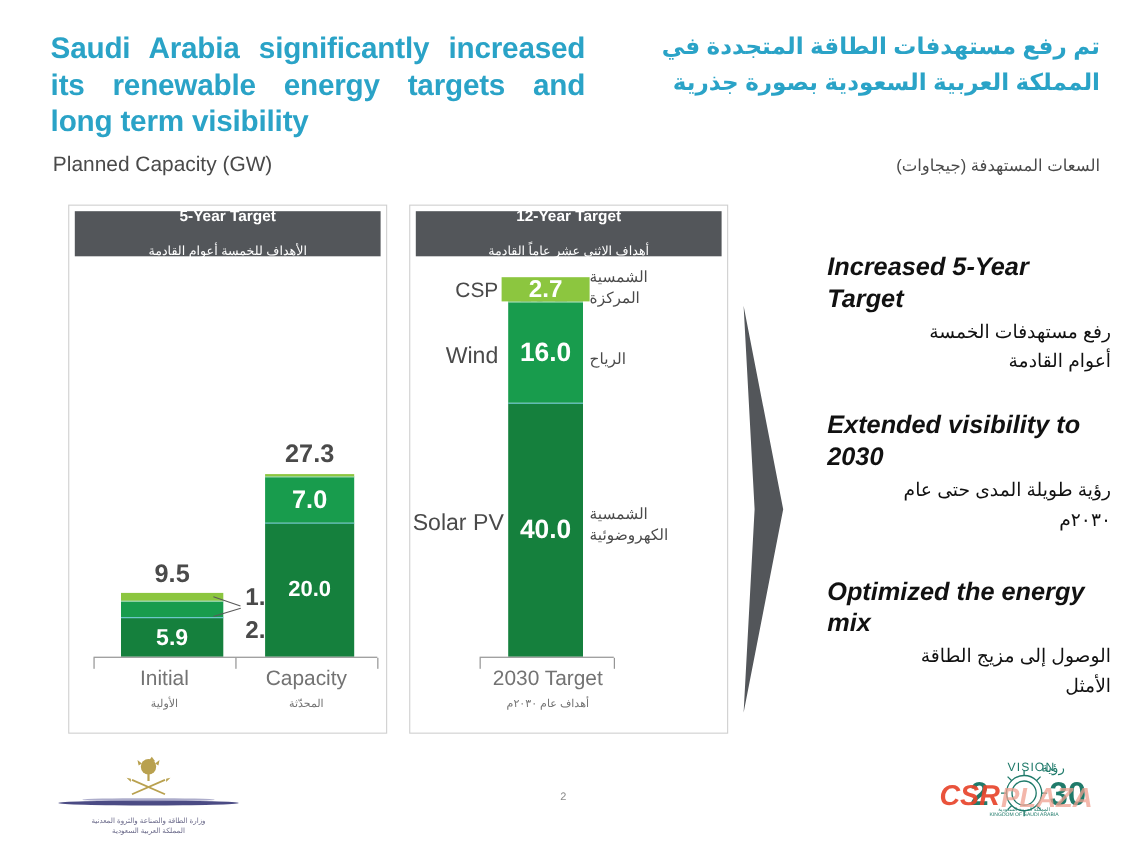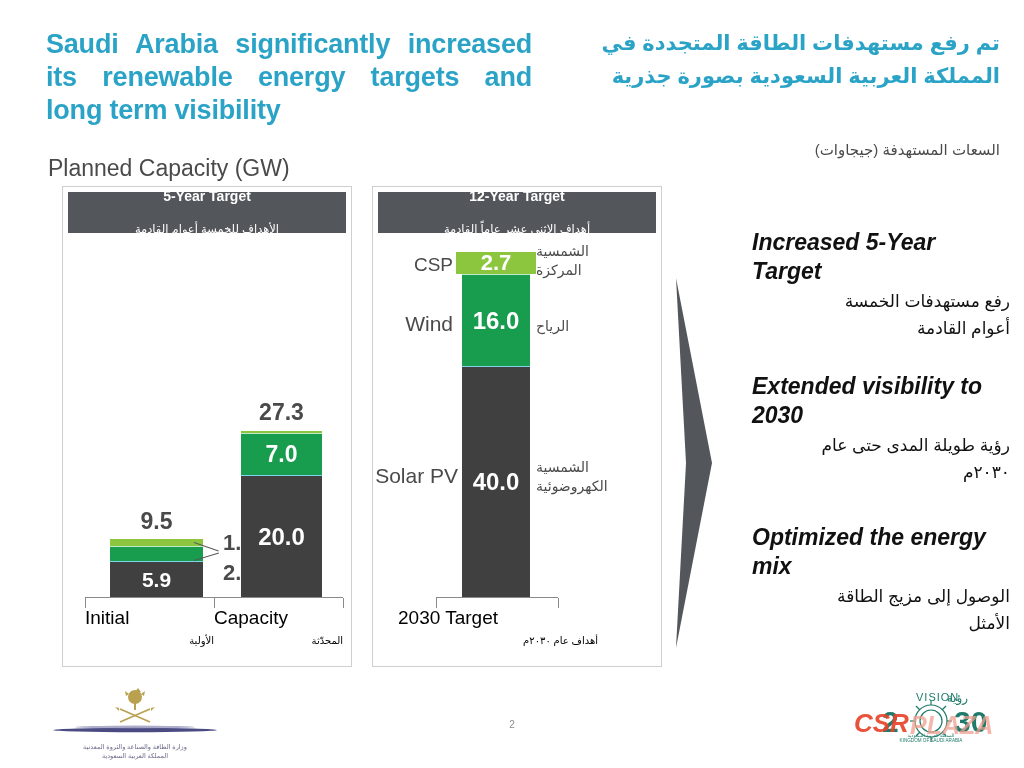--- a/index.html
+++ b/index.html
@@ -19,21 +19,21 @@
     letter-spacing:-0.2px;
   }
   .title-en .lastline{text-align-last:left;}
   .title-ar{
     position:absolute;right:24px;top:26px;width:470px;
     font-size:21px;line-height:33px;font-weight:bold;
     color:#2aa3c7;text-align:right;direction:rtl;
   }
   .subtitle-en{
     position:absolute;left:48px;top:139px;
-    font-size:23px;color:#4a4a4a;margin-top:16px;
+    font-size:19px;color:#4a4a4a;
   }
   .subtitle-ar{
     position:absolute;right:24px;top:141px;
     font-size:15px;color:#4a4a4a;direction:rtl;text-align:right;
   }
 
   
   .panel{
     position:absolute;
     border:1px solid #cfcfcf;
@@ -55,40 +55,40 @@
   .plot{position:absolute;left:0;right:0;top:48px;bottom:0;}
 
   
   .bar{position:absolute;}
   .seg{
     position:absolute;left:0;width:100%;
     box-sizing:border-box;
     display:flex;align-items:center;justify-content:center;
     color:#ffffff;font-weight:bold;
   }
-  .seg-blue{background:#404040;border-top:1.5px solid #7fd4e8;}
+  .seg-blue{background:#15803d;border-top:1.5px solid #7fd4e8;}
   .seg-green{background:#1b9council;}
   .seg-green{background:#189c4d;border-top:1.5px solid #bfe9c9;}
   .seg-lime{background:#8cc63f;color:#ffffff;}
 
   .val-label{
     position:absolute;color:#4a4a4a;font-weight:bold;
     white-space:nowrap;
   }
   .total-label{
     position:absolute;color:#4a4a4a;font-weight:bold;white-space:nowrap;
   }
 
   
   .axis{position:absolute;height:1px;background:#8a8a8a;}
   .tick{position:absolute;width:1px;background:#8a8a8a;}
 
   .cat{
-    position:absolute;
-    color:#000000;
+    position:absolute;text-align:center;
+    color:#737373;
   }
   .cat .cat-en{font-size:19px;line-height:24px;}
   .cat .cat-ar{font-size:10px;line-height:22px;direction:rtl;}
 
   
   .leader{position:absolute;background:#5a5a5a;height:1px;transform-origin:left center;}
 
   
   .side-en{
     position:absolute;right:0;text-align:right;color:#4a4a4a;
@@ -170,21 +170,21 @@
       <div class="val-label" style="left:160px;bottom:110px;font-size:22px;">
         <span>1.2</span>
       </div>
 
       <div class="leader" style="left:131px;bottom:105px;width:26px;transform:rotate(-17deg);"></div>
       <div class="val-label" style="left:160px;bottom:80px;font-size:22px;">
         <span>2.4</span>
       </div>
 
       <div class="bar" style="left:178px;width:81px;bottom:69px;height:166px;">
-        <div class="seg seg-blue" style="bottom:0;height:122px;font-size:24px;">
+        <div class="seg seg-blue" style="bottom:0;height:122px;font-size:20px;">
           <span>20.0</span>
         </div>
         <div class="seg seg-green" style="bottom:122px;height:42px;font-size:23px;">
           <span>7.0</span>
         </div>
         <div class="seg seg-lime" style="bottom:164px;height:2px;"></div>
       </div>
 
       <div class="total-label" style="left:178px;width:81px;text-align:center;bottom:240px;font-size:23px;">
         <span>27.3</span>

